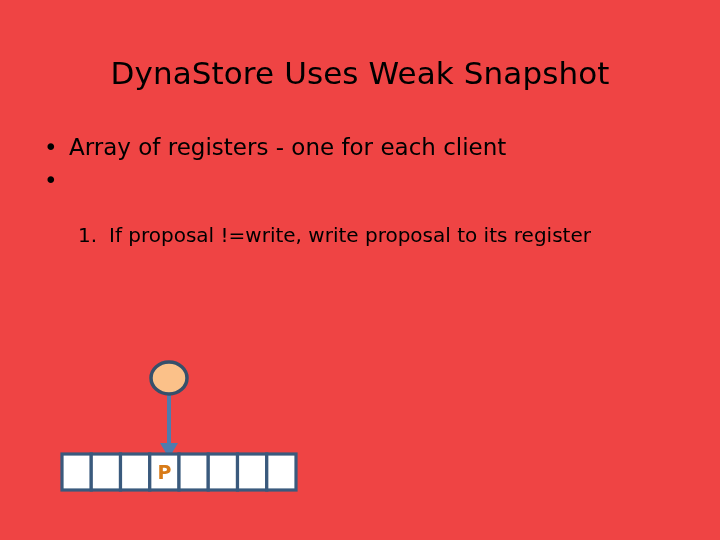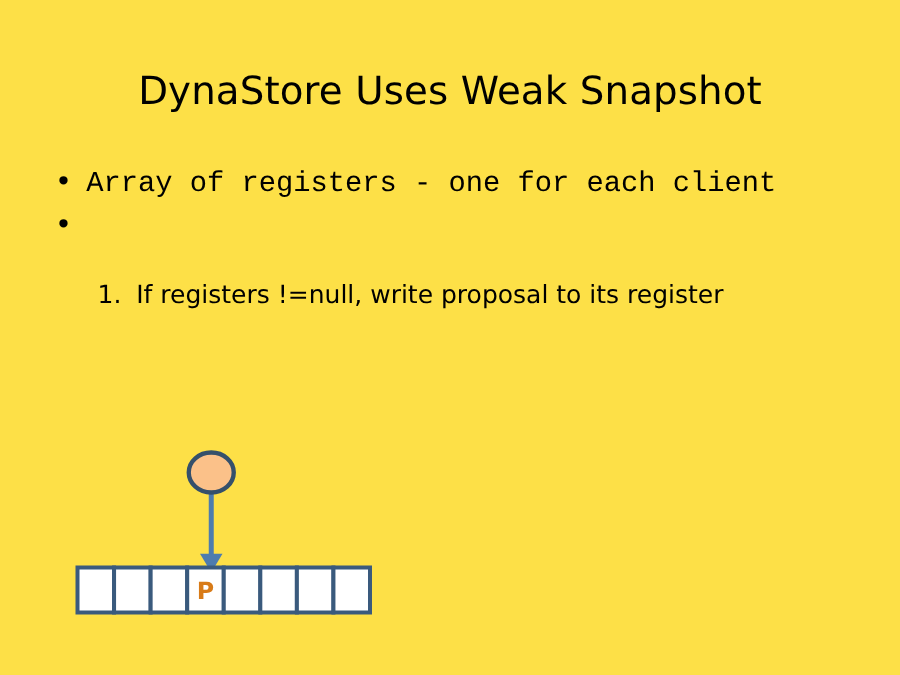--- a/index.html
+++ b/index.html
@@ -12,21 +12,21 @@
     height: 540px;
     position: relative;
     overflow: hidden;
     font-family: "DejaVu Sans", "Liberation Sans", sans-serif;
     color: #000000;
   }
 
   .slide {
     position: absolute;
     inset: 0;
-    background: #fde047;
+    background: #ef4444;
   }
 
   
   .slide-title {
     position: absolute;
     left: 0;
     top: 56px;
     width: 720px;
     text-align: center;
     font-size: 31px;
@@ -54,21 +54,20 @@
     flex: 0 0 25px;
     font-size: 23px;
     line-height: 1;
     color: #000000;
   }
   .bullet-text {
     font-size: 23px;
     line-height: 1.18;
     color: #000000;
     white-space: nowrap;
-    font-family: Liberation Mono, monospace;
   }
 
   
   .sub-list {
     position: absolute;
     left: 78px;
     top: 224px;
     width: 620px;
   }
   .num-row {
@@ -122,21 +121,21 @@
 
     <div class="bullet-row">
       <span class="bullet-mark">•</span>
     </div>
 
   </div>
 
   <div class="sub-list">
     <div class="num-row">
       <span class="num-mark">1.</span>
-      <span class="num-text">If registers !=null, write proposal to its register</span>
+      <span class="num-text">If proposal !=write, write proposal to its register</span>
     </div>
   </div>
 
   <div class="diagram">
     <svg width="360" height="150" viewBox="0 0 360 150" xmlns="http://www.w3.org/2000/svg">
 
       <line x1="169" y1="45" x2="169" y2="95" stroke="#4E7CAE" stroke-width="4"></line>
 
       <polygon points="160,93 178,93 169,108" fill="#4E7CAE"></polygon>
 

